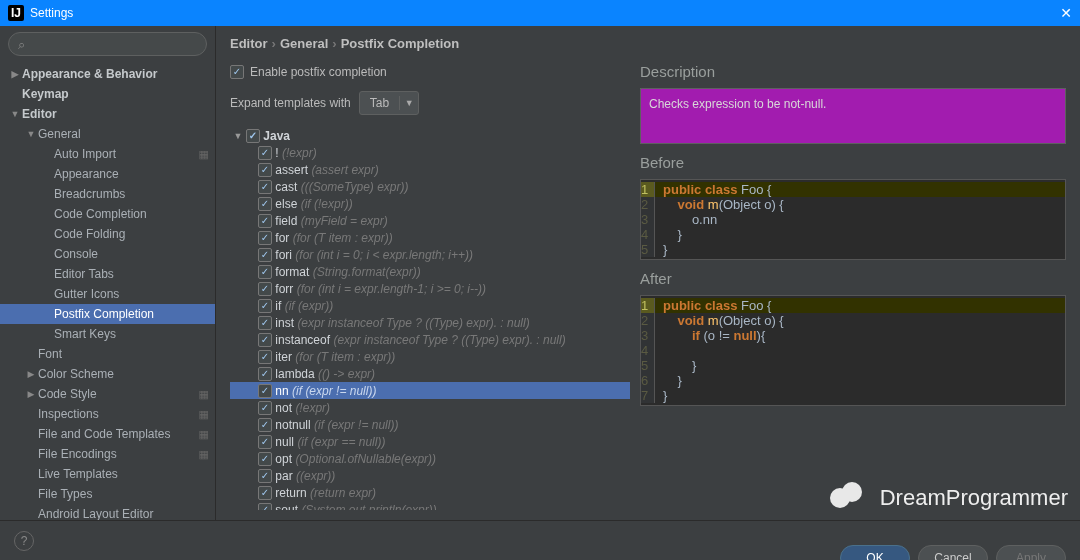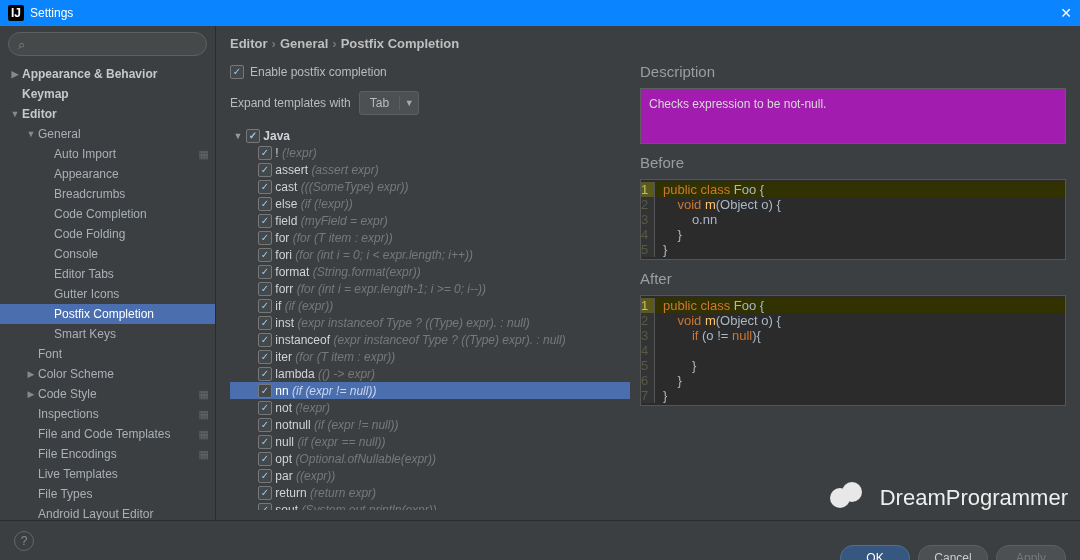--- a/index.html
+++ b/index.html
@@ -53,21 +53,21 @@
 
 .rightpane { flex:1; display:flex; flex-direction:column; gap:8px; min-width:0; }
 .desc-lbl, .sect-lbl { color:#9a9f9d; font-size:15px; margin-top:2px; }
 .desc-box { background:#a21caf; border:1px solid #5e6060; height:56px; padding:8px; color:#d8d8d8; }
 .code-box { background:#2b2b2b; border:1px solid #555; font-family:"Consolas",monospace; font-size:13px; padding:2px 0; }
 .code-line { display:flex; }
 .code-line .ln { width:14px; text-align:right; padding-right:6px; color:#5a5a42; background:#313335; border-right:1px solid #555; }
 .code-line.cur .ln { background:#5a5a1f; color:#c0c060; }
 .code-line .txt { padding-left:8px; white-space:pre; color:#a9b7c6; }
 .code-line.cur .txt { background:#323200; flex:1; }
-.k-key{color:#cc7832;font-weight:normal;} .k-type{color:#a9b7c6;} .k-name{color:#ffc66d;} .k-punc{color:#a9b7c6;}
+.k-key{color:#cc7832;font-weight:bold;} .k-type{color:#a9b7c6;} .k-name{color:#ffc66d;} .k-punc{color:#a9b7c6;}
 
 .footer { height:40px; border-top:1px solid #2b2b2b; display:flex; align-items:center; justify-content:space-between; padding:0 14px; }
 .help { width:20px; height:20px; border:1px solid #666; border-radius:10px; display:flex; align-items:center; justify-content:center; color:#888; font-size:12px; cursor:pointer; }
 .btns { display:flex; gap:8px; }
 .btn { min-width:70px; height:26px; border:1px solid #5e6060; background:#4c5052; color:#ccc; border-radius:13px; display:flex; align-items:center; justify-content:center; cursor:pointer;margin-top:34px; }
 .btn.primary { background:#365880; border-color:#4a708b; color:#fff; }
 .btn.disabled { color:#777; }
 
 .watermark { position:absolute; right:12px; bottom:46px; display:flex; align-items:center; gap:14px; pointer-events:none; }
 .watermark .bubble { position:relative; width:36px; height:32px; }

